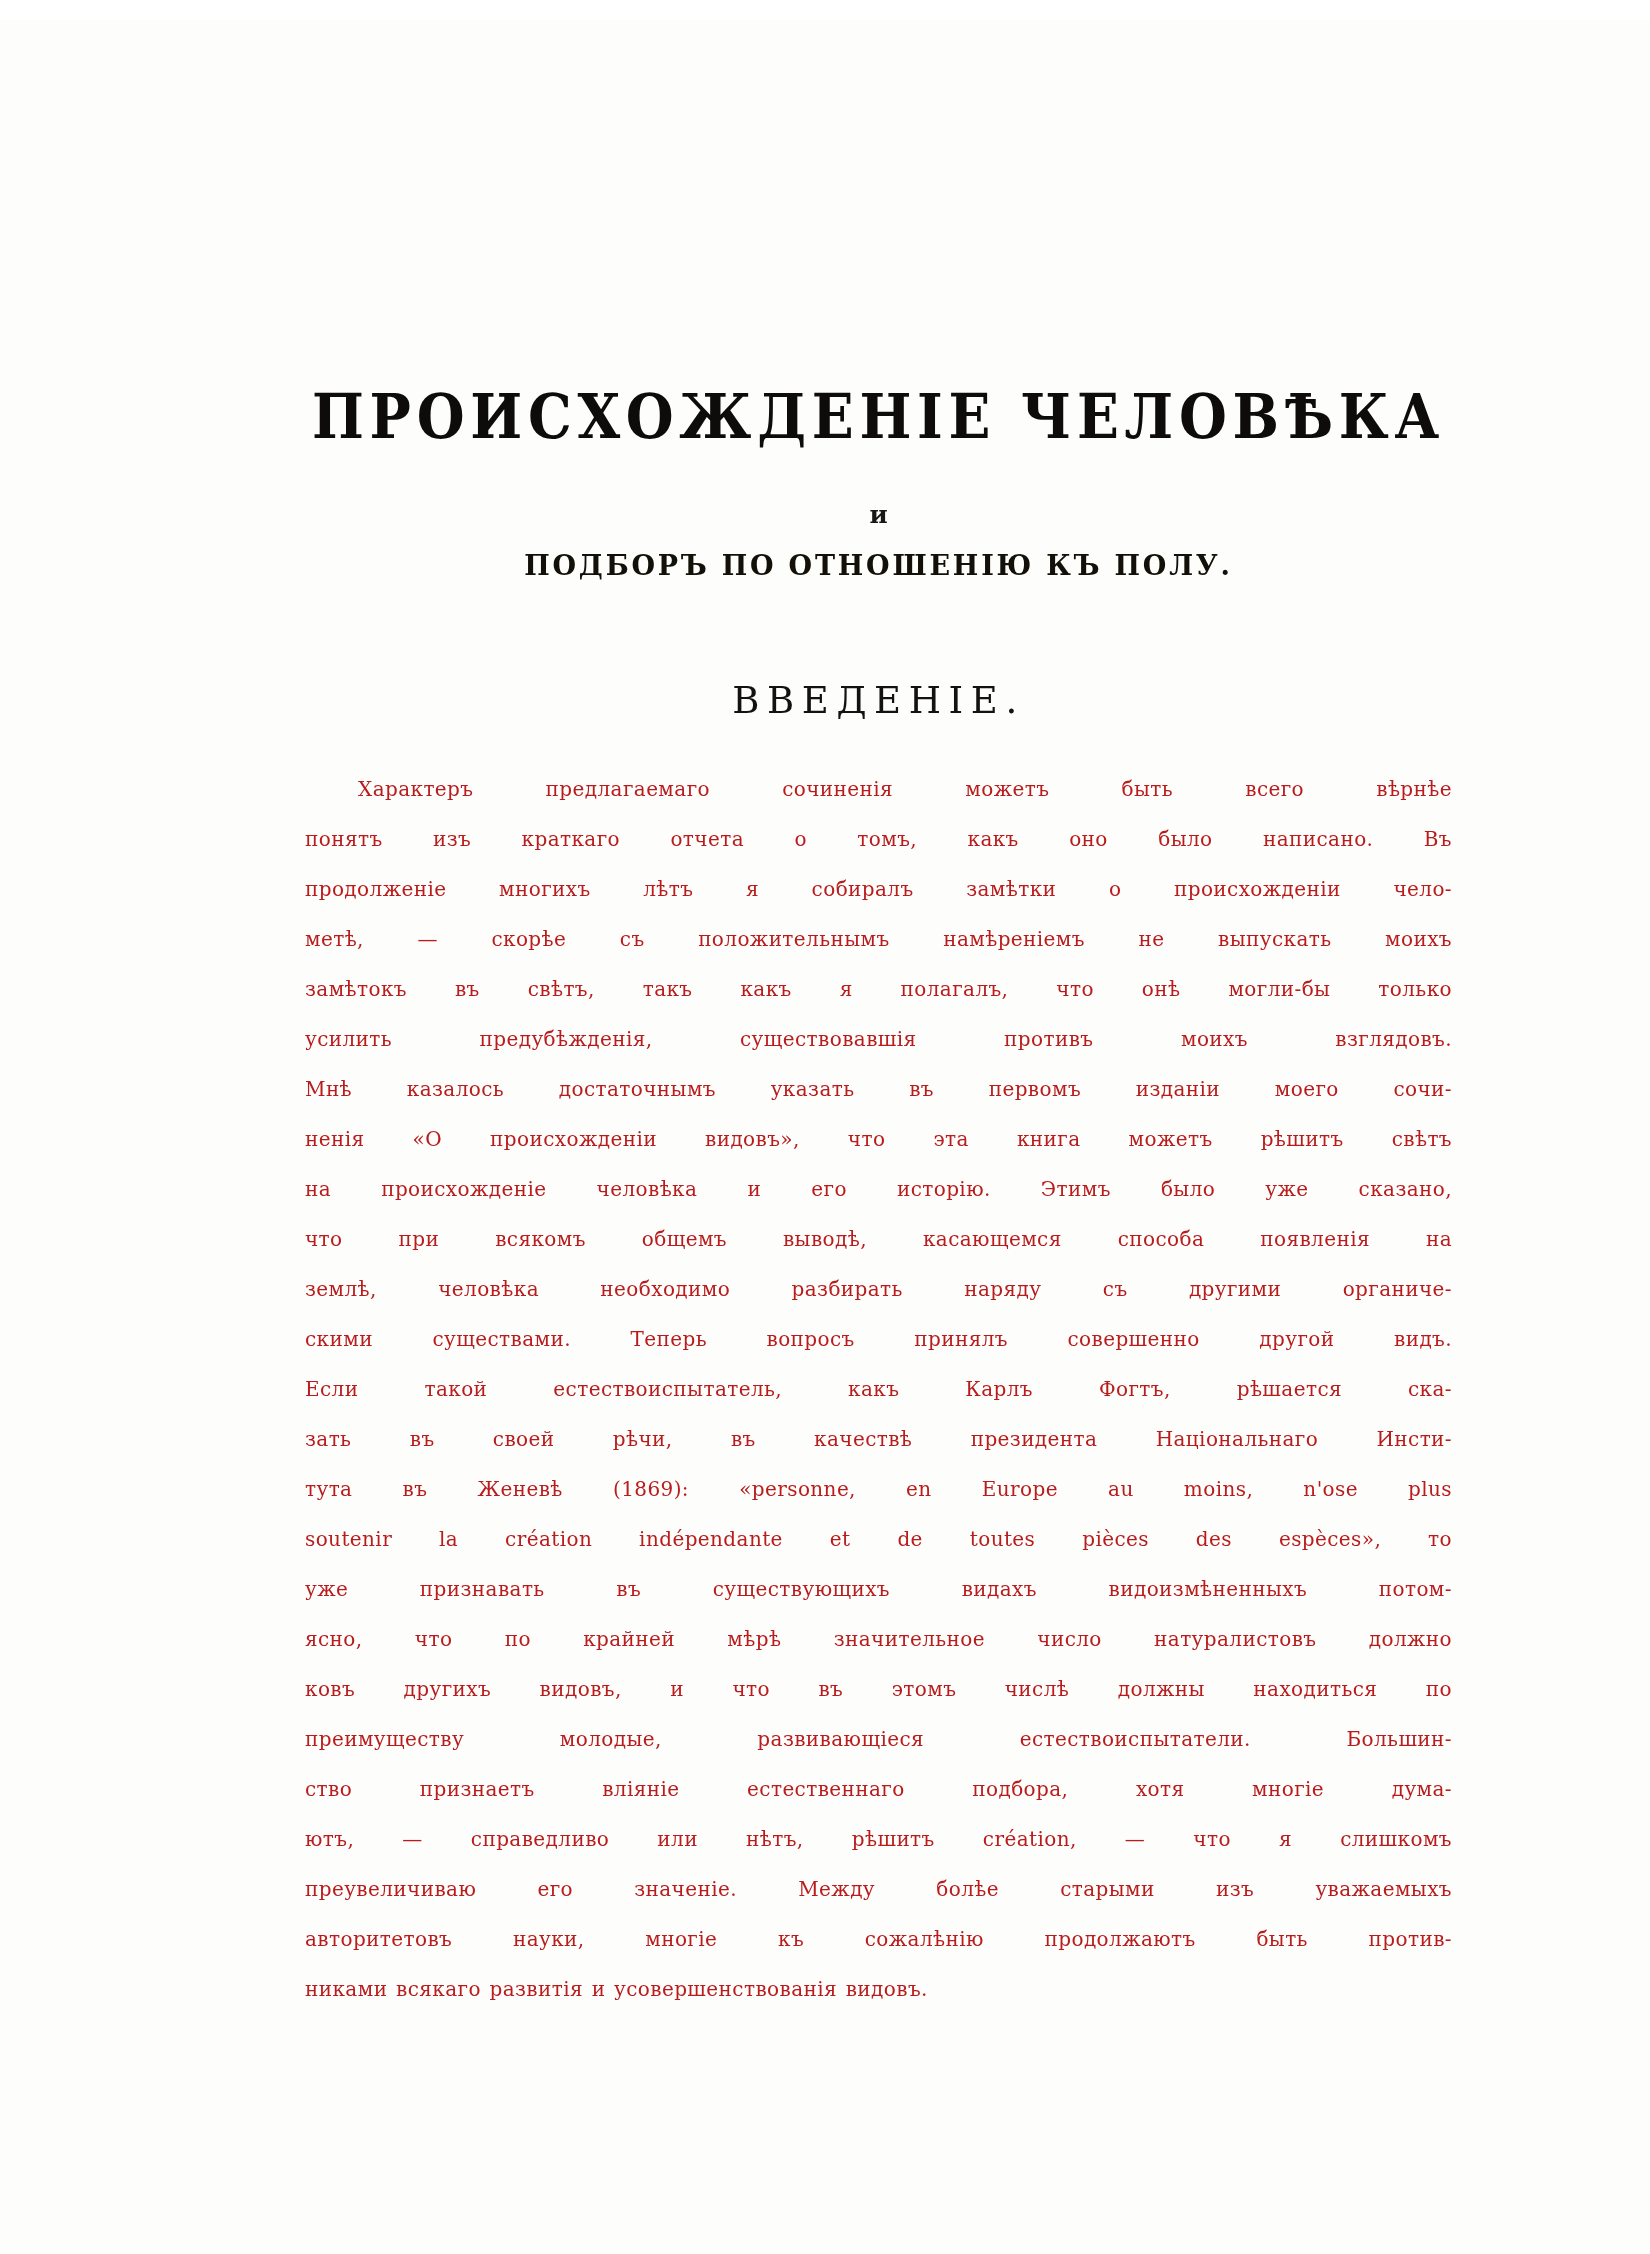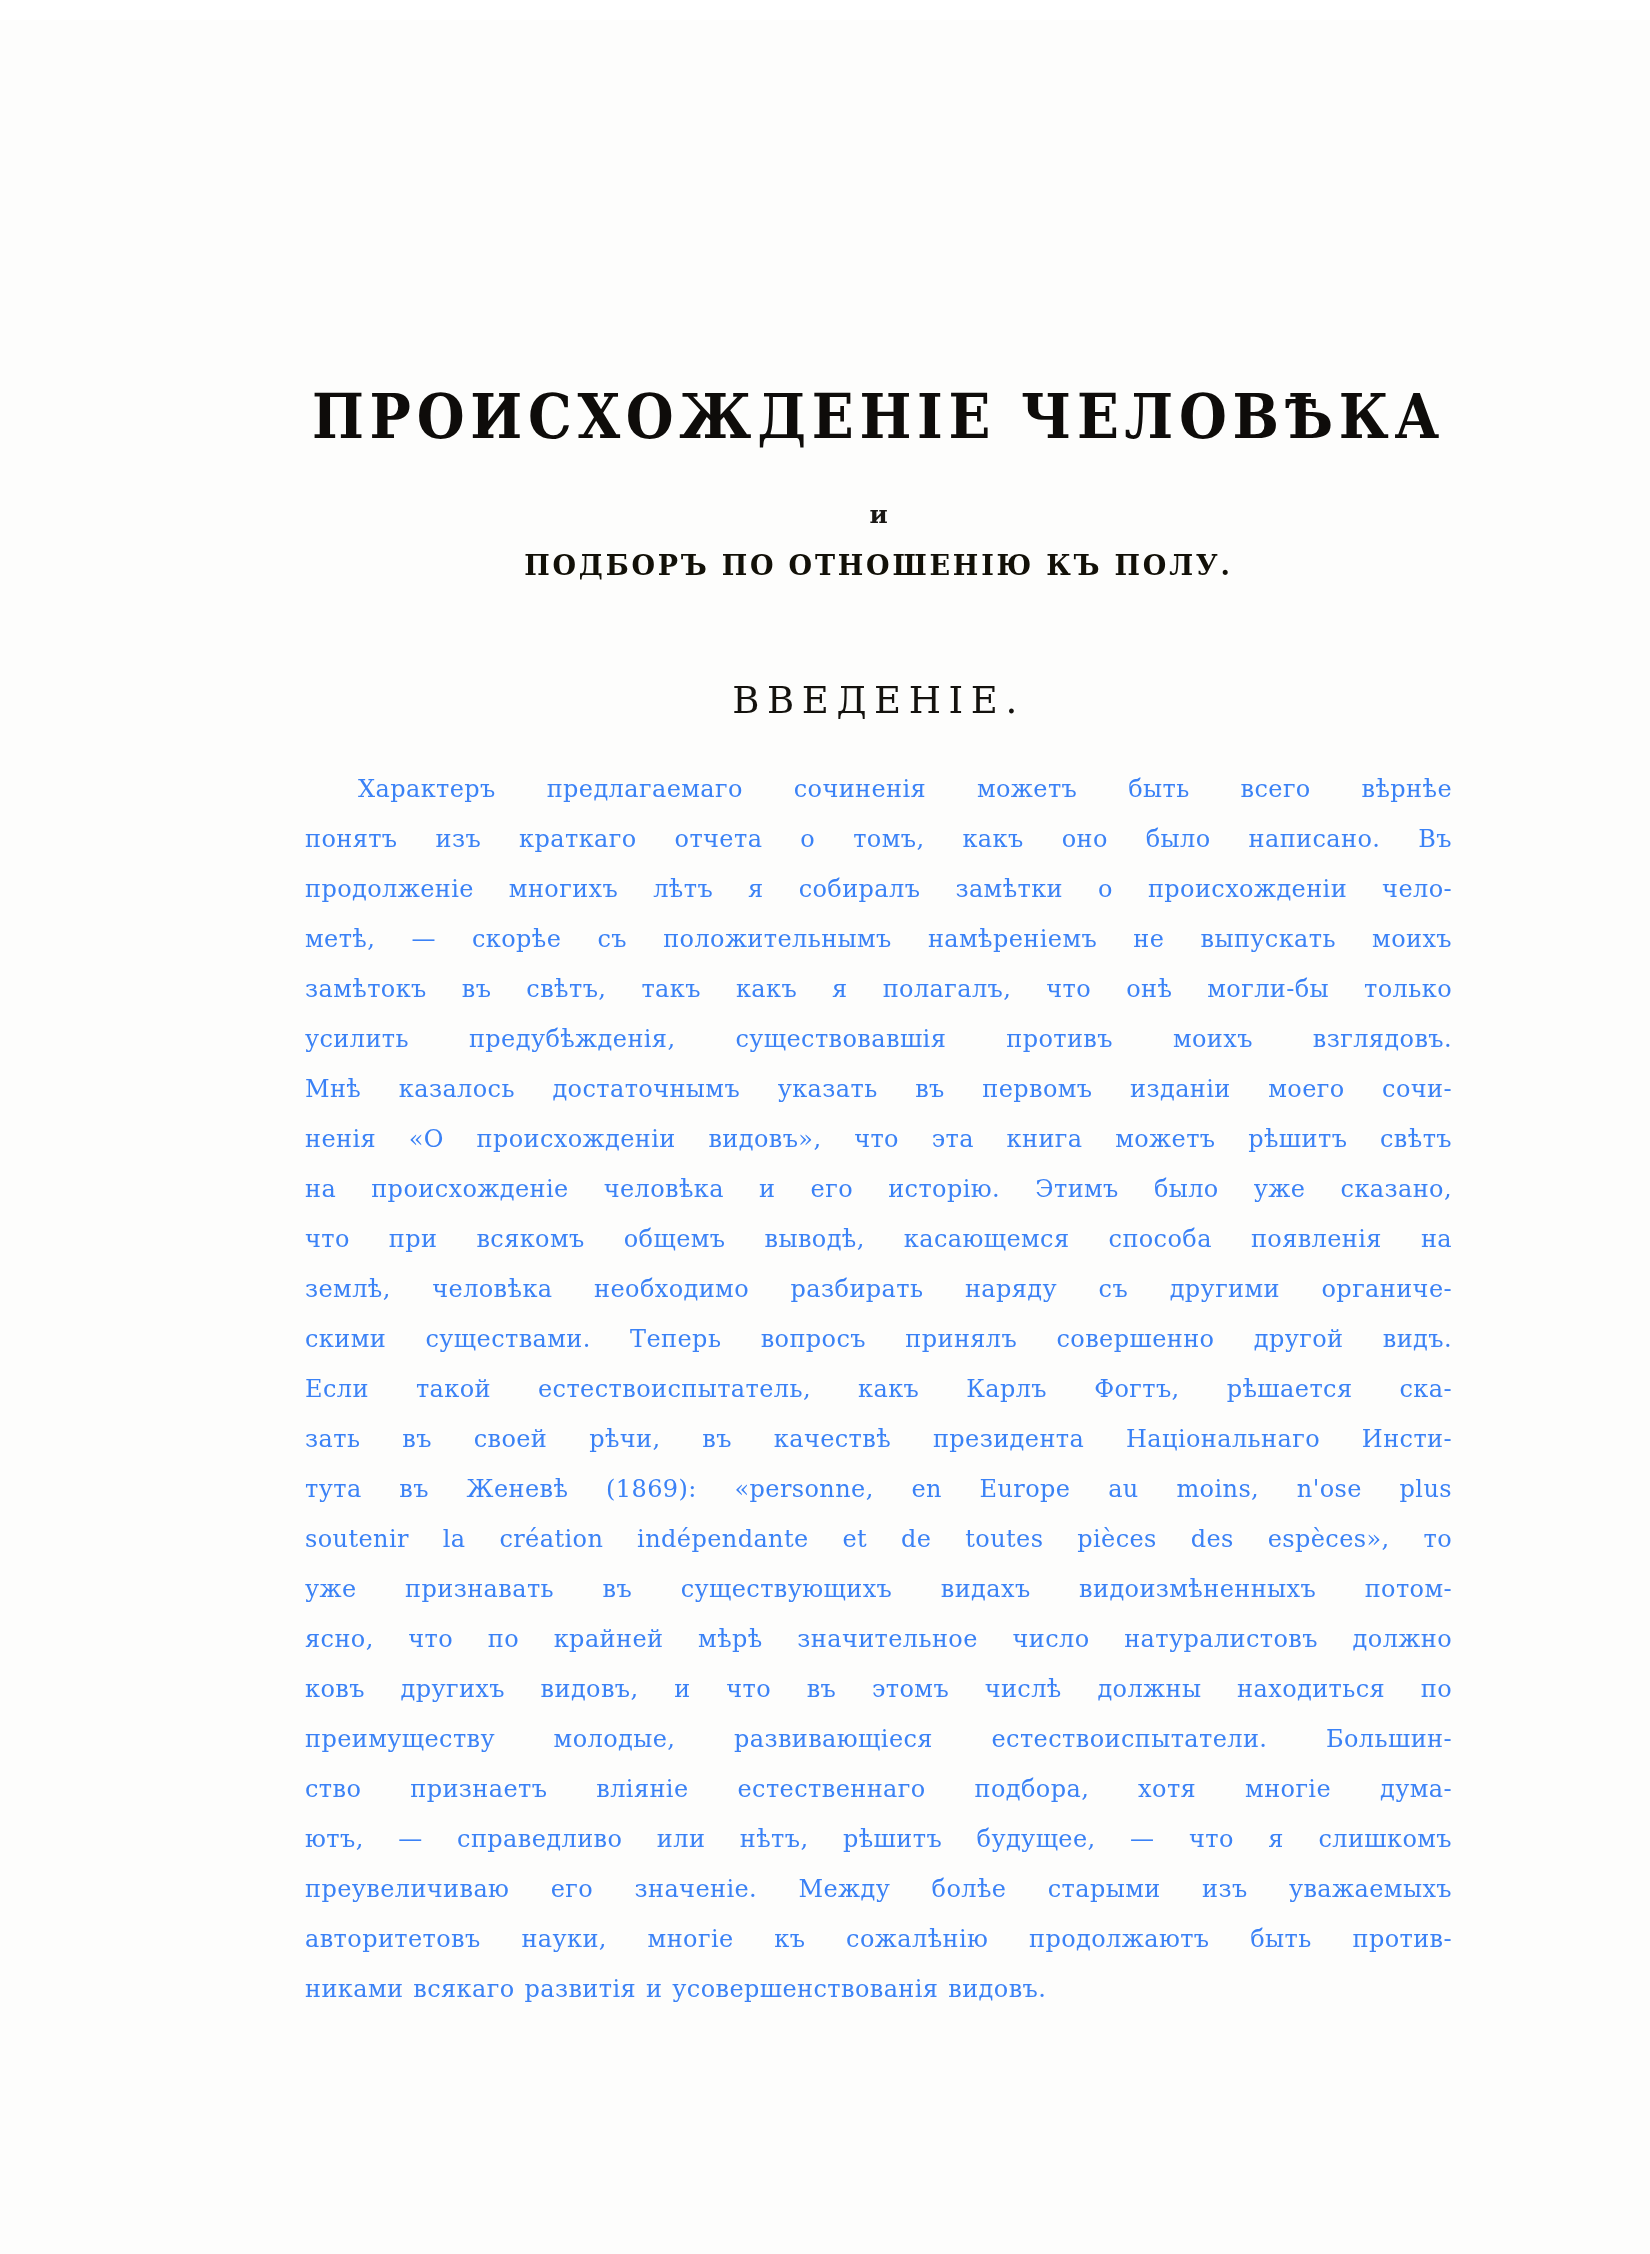--- a/index.html
+++ b/index.html
@@ -55,29 +55,29 @@
     text-align: center;
     font-size: 37px;
     font-weight: normal;
     letter-spacing: 7.6px;
     color: #14120e;
   }
   .body-text {
     margin-top: 42px;
   }
   .body-line {
-    font-size: 24px;
+    font-size: 20px;
     line-height: 50px;
     height: 50px;
     letter-spacing: 0.4px;
     word-spacing: 1.9px;
     text-align: justify;
     text-align-last: justify;
     white-space: normal;
-    color: #3b82f6;
+    color: #b91c1c;
   }
   .body-line.indent {
     text-indent: 53px;
   }
   .body-line.last {
     text-align-last: left;
   }
 </style>
 </head>
 <body>
@@ -108,21 +108,21 @@
       <div class="body-line">скими существами. Теперь вопросъ принялъ совершенно другой видъ.</div>
       <div class="body-line">Если такой естествоиспытатель, какъ Карлъ Фогтъ, рѣшается ска-</div>
       <div class="body-line">зать въ своей рѣчи, въ качествѣ президента Національнаго Инсти-</div>
       <div class="body-line">тута въ Женевѣ (1869): «personne, en Europe au moins, n'ose plus</div>
       <div class="body-line">soutenir la création indépendante et de toutes pièces des espèces», то</div>
       <div class="body-line">уже признавать въ существующихъ видахъ видоизмѣненныхъ потом-</div>
       <div class="body-line">ясно, что по крайней мѣрѣ значительное число натуралистовъ должно</div>
       <div class="body-line">ковъ другихъ видовъ, и что въ этомъ числѣ должны находиться по</div>
       <div class="body-line">преимуществу молодые, развивающіеся естествоиспытатели. Большин-</div>
       <div class="body-line">ство признаетъ вліяніе естественнаго подбора, хотя многіе дума-</div>
-      <div class="body-line">ютъ, — справедливо или нѣтъ, рѣшитъ будущее, — что я слишкомъ</div>
+      <div class="body-line">ютъ, — справедливо или нѣтъ, рѣшитъ création, — что я слишкомъ</div>
       <div class="body-line">преувеличиваю его значеніе. Между болѣе старыми изъ уважаемыхъ</div>
       <div class="body-line">авторитетовъ науки, многіе къ сожалѣнію продолжаютъ быть против-</div>
       <div class="body-line last">никами всякаго развитія и усовершенствованія видовъ.</div>
     </div>
 
   </div>
 </div>
 
 
 </body></html>

